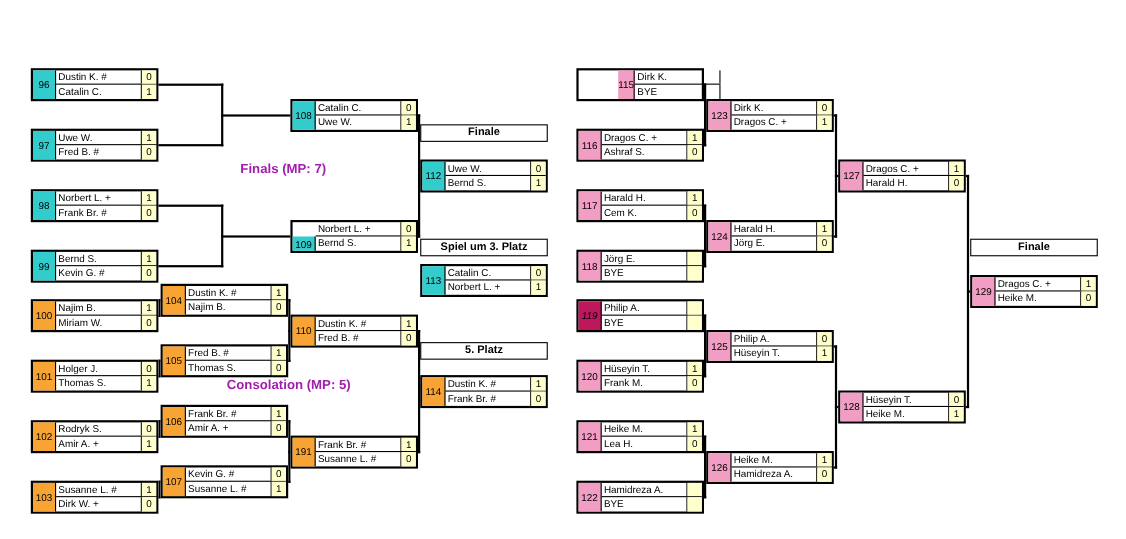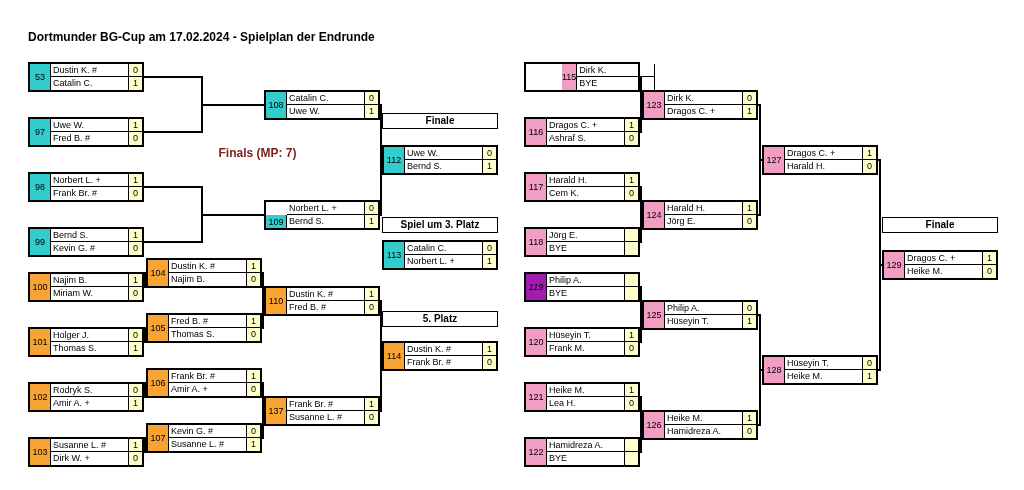--- a/index.html
+++ b/index.html
@@ -2,21 +2,21 @@
 <html><head>
 <meta charset="utf-8">
 <style>
   * { box-sizing: border-box; }
   html, body { margin: 0; padding: 0; }
   body { font-family: "Liberation Sans", sans-serif; background: #fff; }
   #canvas { position: relative; width: 1024px; height: 490px; background: #fff; overflow: hidden; }
 
   .page-title { position: absolute; left: 28px; top: 30px; font-size: 12px; font-weight: 700; color: #000; }
 
-  .sec-title { position: absolute; font-size: 12px; font-weight: 700; text-align: center; color: #7f1d1d; }
+  .sec-title { position: absolute; font-size: 12px; font-weight: 700; text-align: center; color: #a21caf; }
   #t-finals      { left: 150px; top: 146px; width: 215px; }
   #t-consolation { left: 155px; top: 343px; width: 215px; }
   #t-rookies     { left: 645px; top: 242px; width: 230px; }
 
   .hdr { position: absolute; width: 116px; height: 16px; border: 1px solid #000; background: #fff;
          font-size: 10px; font-weight: 700; text-align: center; line-height: 14px; color: #000; }
   #h-finale-left    { left: 382px; top: 113px; }
   #h-third          { left: 382px; top: 217px; }
   #h-fifth          { left: 382px; top: 311px; }
   #h-finale-rookies { left: 882px; top: 217px; }
@@ -30,23 +30,23 @@
   .pname { width: 78px; border-right: 1px solid #000; font-size: 9px; line-height: 12px;
            padding-left: 2px; white-space: nowrap; overflow: hidden; color: #000; }
   .pscore { flex: 1; background: var(--score-bg, #ffffcc); font-size: 9px; line-height: 12px; text-align: center; color: #000; }
 
   .hline, .vline { position: absolute; background: #000; }
 </style>
 </head>
 <body>
 
 <div id="canvas" style="--score-bg: #ffffcc;">
-  <div class="page-title">Dortmunder BG-Cup am 17.02.2024 - Spielplan der Endrunde</div>
 
   <div class="sec-title" id="t-finals">Finals (MP: 7)</div>
+  <div class="sec-title" id="t-consolation">Consolation (MP: 5)</div>
 
   <div class="hdr" id="h-finale-left">Finale</div>
   <div class="hdr" id="h-third">Spiel um 3. Platz</div>
   <div class="hdr" id="h-fifth">5. Platz</div>
   <div class="hdr" id="h-finale-rookies">Finale</div>
 
   <div id="lines-layer">
       <div class="hline" style="left: 143px; top: 76px; width: 60px; height: 2px;"></div>
       <div class="hline" style="left: 143px; top: 131px; width: 60px; height: 2px;"></div>
       <div class="vline" style="left: 201px; top: 76px; width: 2px; height: 57px;"></div>
@@ -107,21 +107,21 @@
       <div class="hline" style="left: 757px; top: 424px; width: 4px; height: 2px;"></div>
       <div class="vline" style="left: 759px; top: 314px; width: 2px; height: 112px;"></div>
       <div class="hline" style="left: 759px; top: 369px; width: 5px; height: 2px;"></div>
       <div class="hline" style="left: 877px; top: 159px; width: 4px; height: 2px;"></div>
       <div class="hline" style="left: 877px; top: 369px; width: 4px; height: 2px;"></div>
       <div class="vline" style="left: 879px; top: 159px; width: 2px; height: 212px;"></div>
       <div class="hline" style="left: 879px; top: 264px; width: 5px; height: 2px;"></div>
     </div>
   <div id="matches-layer">
       <div class="match" style="left: 28px; top: 62px;">
-        <div class="num" style="background: rgb(51, 204, 204);">53</div>
+        <div class="num" style="background: rgb(51, 204, 204);">96</div>
         <div class="rows">
           <div class="prow">
             <div class="pname">Dustin K. #</div>
             <div class="pscore">0</div>
           </div>
           <div class="prow">
             <div class="pname">Catalin C.</div>
             <div class="pscore">1</div>
           </div>
         </div>
@@ -328,21 +328,21 @@
             <div class="pname">Dustin K. #</div>
             <div class="pscore">1</div>
           </div>
           <div class="prow">
             <div class="pname">Fred B. #</div>
             <div class="pscore">0</div>
           </div>
         </div>
       </div>
       <div class="match" style="left: 264px; top: 396px;">
-        <div class="num" style="background: rgb(247, 164, 52);">137</div>
+        <div class="num" style="background: rgb(247, 164, 52);">191</div>
         <div class="rows">
           <div class="prow">
             <div class="pname">Frank Br. #</div>
             <div class="pscore">1</div>
           </div>
           <div class="prow">
             <div class="pname">Susanne L. #</div>
             <div class="pscore">0</div>
           </div>
         </div>
@@ -406,21 +406,21 @@
             <div class="pname">Jörg E.</div>
             <div class="pscore"></div>
           </div>
           <div class="prow">
             <div class="pname">BYE</div>
             <div class="pscore"></div>
           </div>
         </div>
       </div>
       <div class="match" style="left: 524px; top: 272px;">
-        <div class="num" style="background: #a21caf; font-style: italic;">119</div>
+        <div class="num" style="background: #be185d; font-style: italic;">119</div>
         <div class="rows">
           <div class="prow">
             <div class="pname">Philip A.</div>
             <div class="pscore"></div>
           </div>
           <div class="prow">
             <div class="pname">BYE</div>
             <div class="pscore"></div>
           </div>
         </div>

